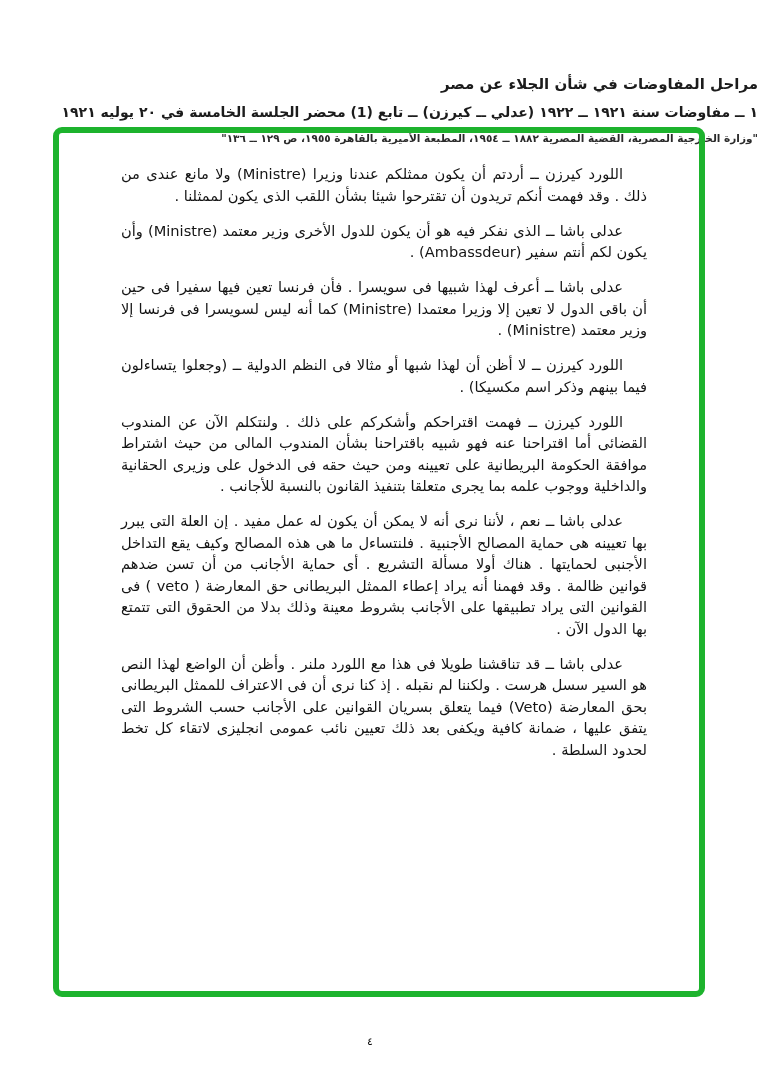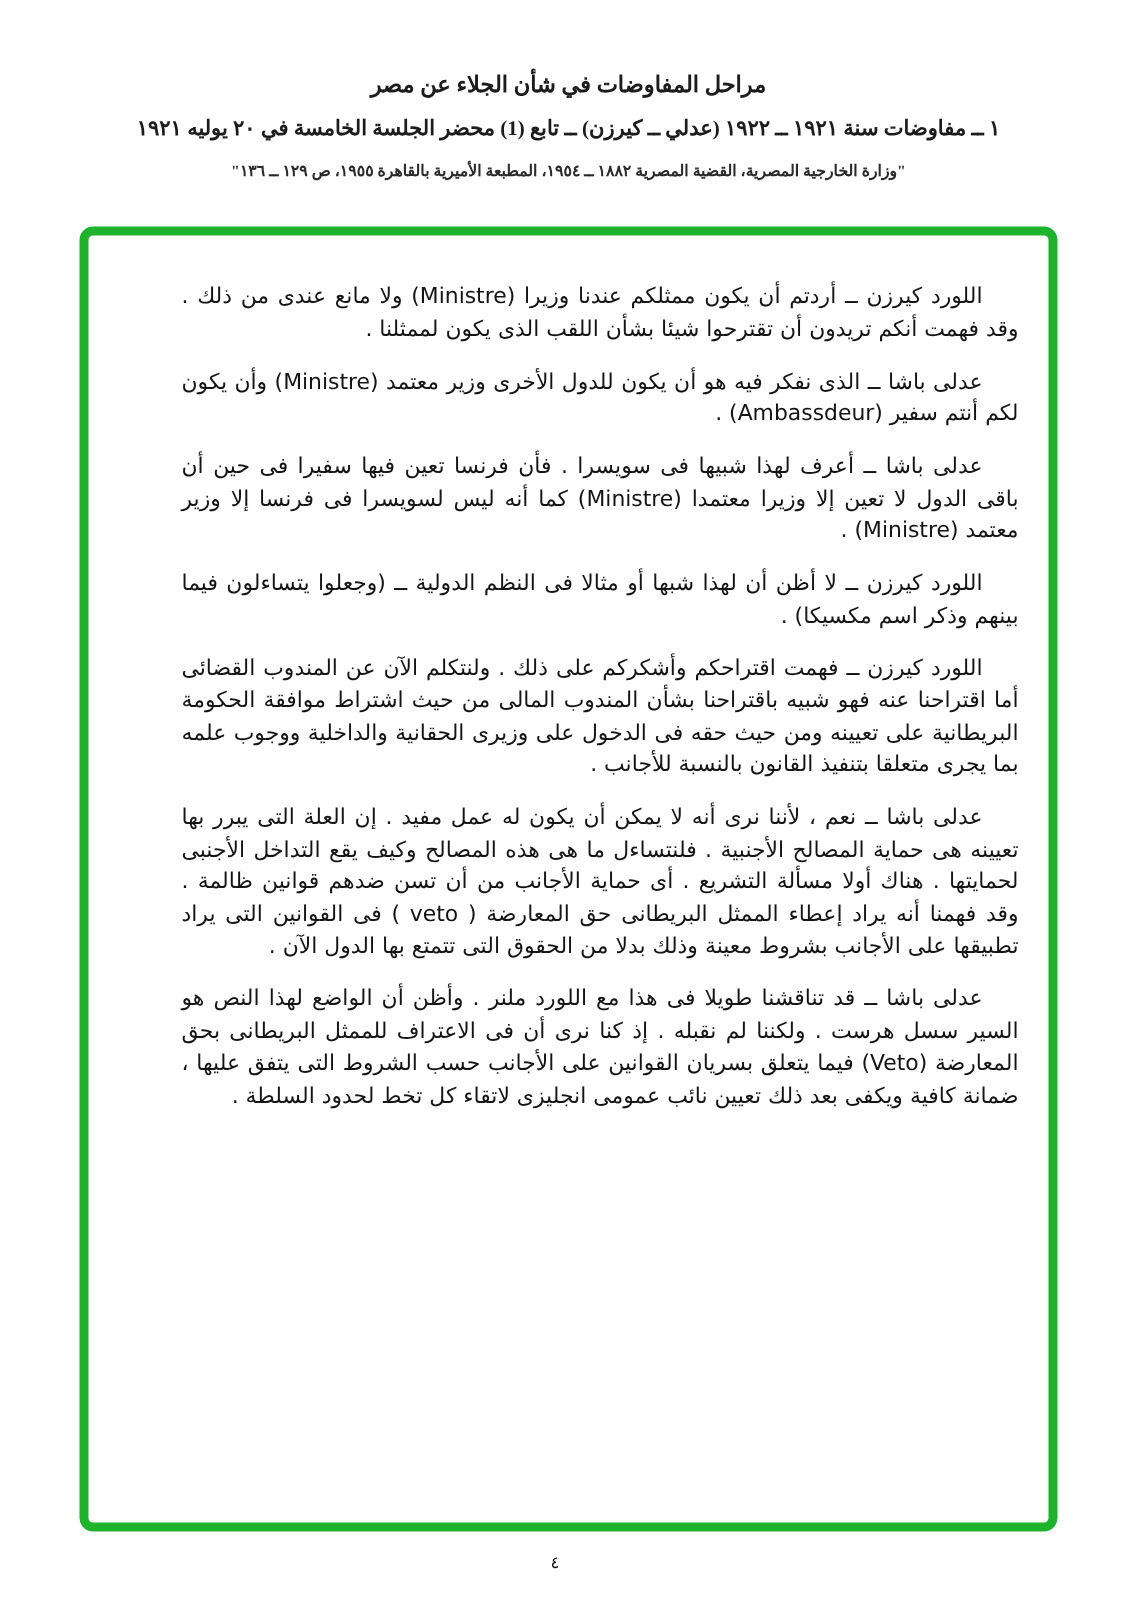--- a/index.html
+++ b/index.html
@@ -10,23 +10,21 @@
   }
   body {
     position: relative;
     width: 758px;
     height: 1078px;
     overflow: hidden;
     color: #1c1c1c;
   }
   .doc-header {
     direction: rtl;
-    text-align: center;
-    padding-top: 47px;
-    font-family: Liberation Serif, serif;
+    padding-top: 75px;
   }
   .doc-title {
     font-size: 15px;
     font-weight: bold;
     margin: 0 0 11px 0;
     letter-spacing: 0.2px;
   }
   .doc-subtitle {
     font-size: 14px;
     font-weight: bold;
@@ -34,29 +32,29 @@
   }
   .doc-source {
     font-size: 10.5px;
     font-weight: bold;
     margin: 0;
     color: #2a2a2a;
   }
   .highlight-frame {
     position: absolute;
     left: 53px;
-    top: 151px;
+    top: 127px;
     width: 652px;
     height: 870px;
     box-sizing: border-box;
     border-style: solid;
     border-width: 6px;
     border-radius: 9px;
     background: transparent;
-    padding: 30px 20px 20px 62px;
+    padding: 30px 52px 20px 62px;
   }
   .dialogue {
     direction: rtl;
     text-align: justify;
     font-size: 14.6px;
     line-height: 21.5px;
     color: #141414;
   }
   .para {
     margin: 0 0 13.5px 0;

